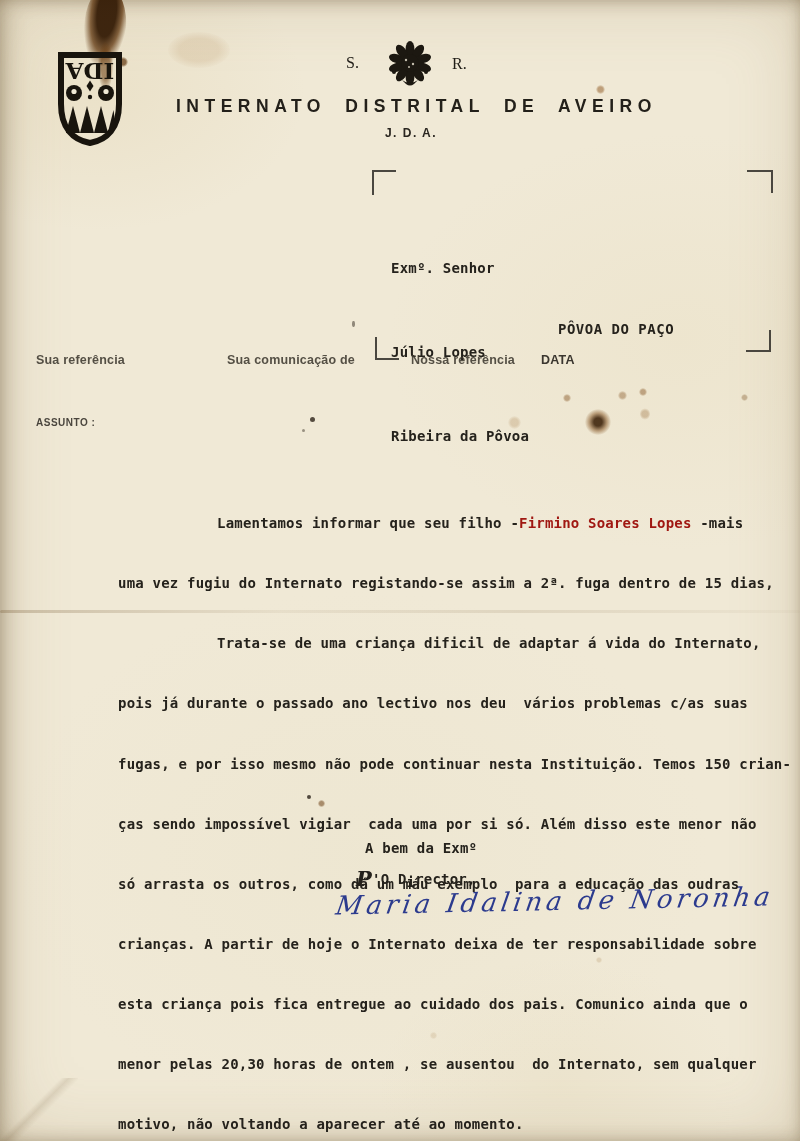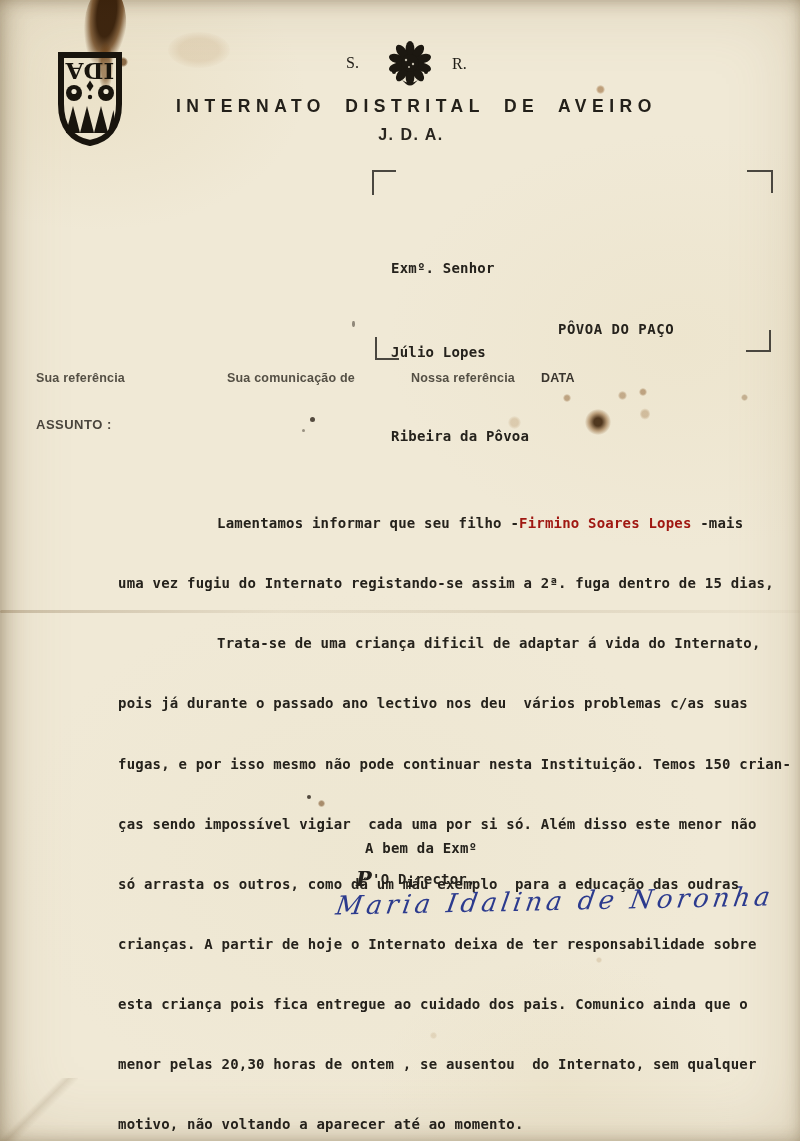--- a/index.html
+++ b/index.html
@@ -25,43 +25,43 @@
   .sr{font-family:"Liberation Serif", serif;font-size:16px;color:#201d17;}
   .org-title{
     left:176px;top:96px;width:476px;
     font-family:"Liberation Sans", sans-serif;font-weight:bold;
     font-size:17.5px;letter-spacing:5.5px;word-spacing:9px;
     color:#23201a;white-space:nowrap;
   }
   .org-sub{
     left:176px;top:126px;width:470px;text-align:center;
     font-family:"Liberation Sans", sans-serif;font-weight:bold;
-    font-size:16px;letter-spacing:1.5px;color:#2a2620;
+    font-size:12px;letter-spacing:1.5px;color:#2a2620;
   }
   
   .cm{position:absolute;}
   .cm-tl{left:372px;top:170px;width:22px;height:23px;border-top:2px solid rgba(45,42,38,.85);border-left:2px solid rgba(45,42,38,.85);}
   .cm-tr{left:747px;top:170px;width:24px;height:21px;border-top:2px solid rgba(45,42,38,.85);border-right:2px solid rgba(45,42,38,.85);}
   .cm-bl{left:375px;top:337px;width:22px;height:21px;border-bottom:2px solid rgba(45,42,38,.85);border-left:2px solid rgba(45,42,38,.85);}
   .cm-br{left:746px;top:330px;width:23px;height:20px;border-bottom:2px solid rgba(45,42,38,.85);border-right:2px solid rgba(45,42,38,.85);}
   
   .tw{font-family:"DejaVu Sans Mono", monospace;font-weight:bold;font-size:14px;letter-spacing:.2px;color:#25221c;white-space:pre;}
   .recipient{left:391px;top:198px;line-height:28px;}
   .place{left:558px;top:321px;letter-spacing:.5px;text-align:center;}
   .body-block{left:118px;top:477px;width:690px;}
   .bline{line-height:28.15px;height:28.15px;}
   .bline.indent{padding-left:99px;}
   .red{color:#a01812;}
   
   .flabel{
     font-family:"Liberation Sans", sans-serif;font-size:12.5px;font-weight:bold;
-    color:rgba(62,57,48,.88);letter-spacing:.2px;top:371px;text-align:right;
+    color:rgba(62,57,48,.88);letter-spacing:.2px;top:353px;text-align:right;
   }
   .fdate{color:rgba(48,44,38,.95);}
-  .assunto{left:36px;top:417px;font-family:"Liberation Sans", sans-serif;font-size:13px;font-weight:bold;color:rgba(55,51,44,.9);letter-spacing:.5px;}
+  .assunto{left:36px;top:417px;font-family:"Liberation Sans", sans-serif;font-size:10px;font-weight:bold;color:rgba(55,51,44,.9);letter-spacing:.5px;}
   
   .motto{left:365px;top:840px;}
   .director{left:356px;top:864px;}
   .fancy-p{font-family:"DejaVu Serif", serif;font-size:21px;font-style:italic;position:relative;top:2px;}
   .low-i{position:relative;top:3px;}
   .signature{
     left:336px;top:886px;
     font-family:"DejaVu Serif", serif;font-style:italic;
     font-size:26px;letter-spacing:4px;color:#2c3b8e;
     transform:rotate(-1.2deg) skewX(-10deg);

